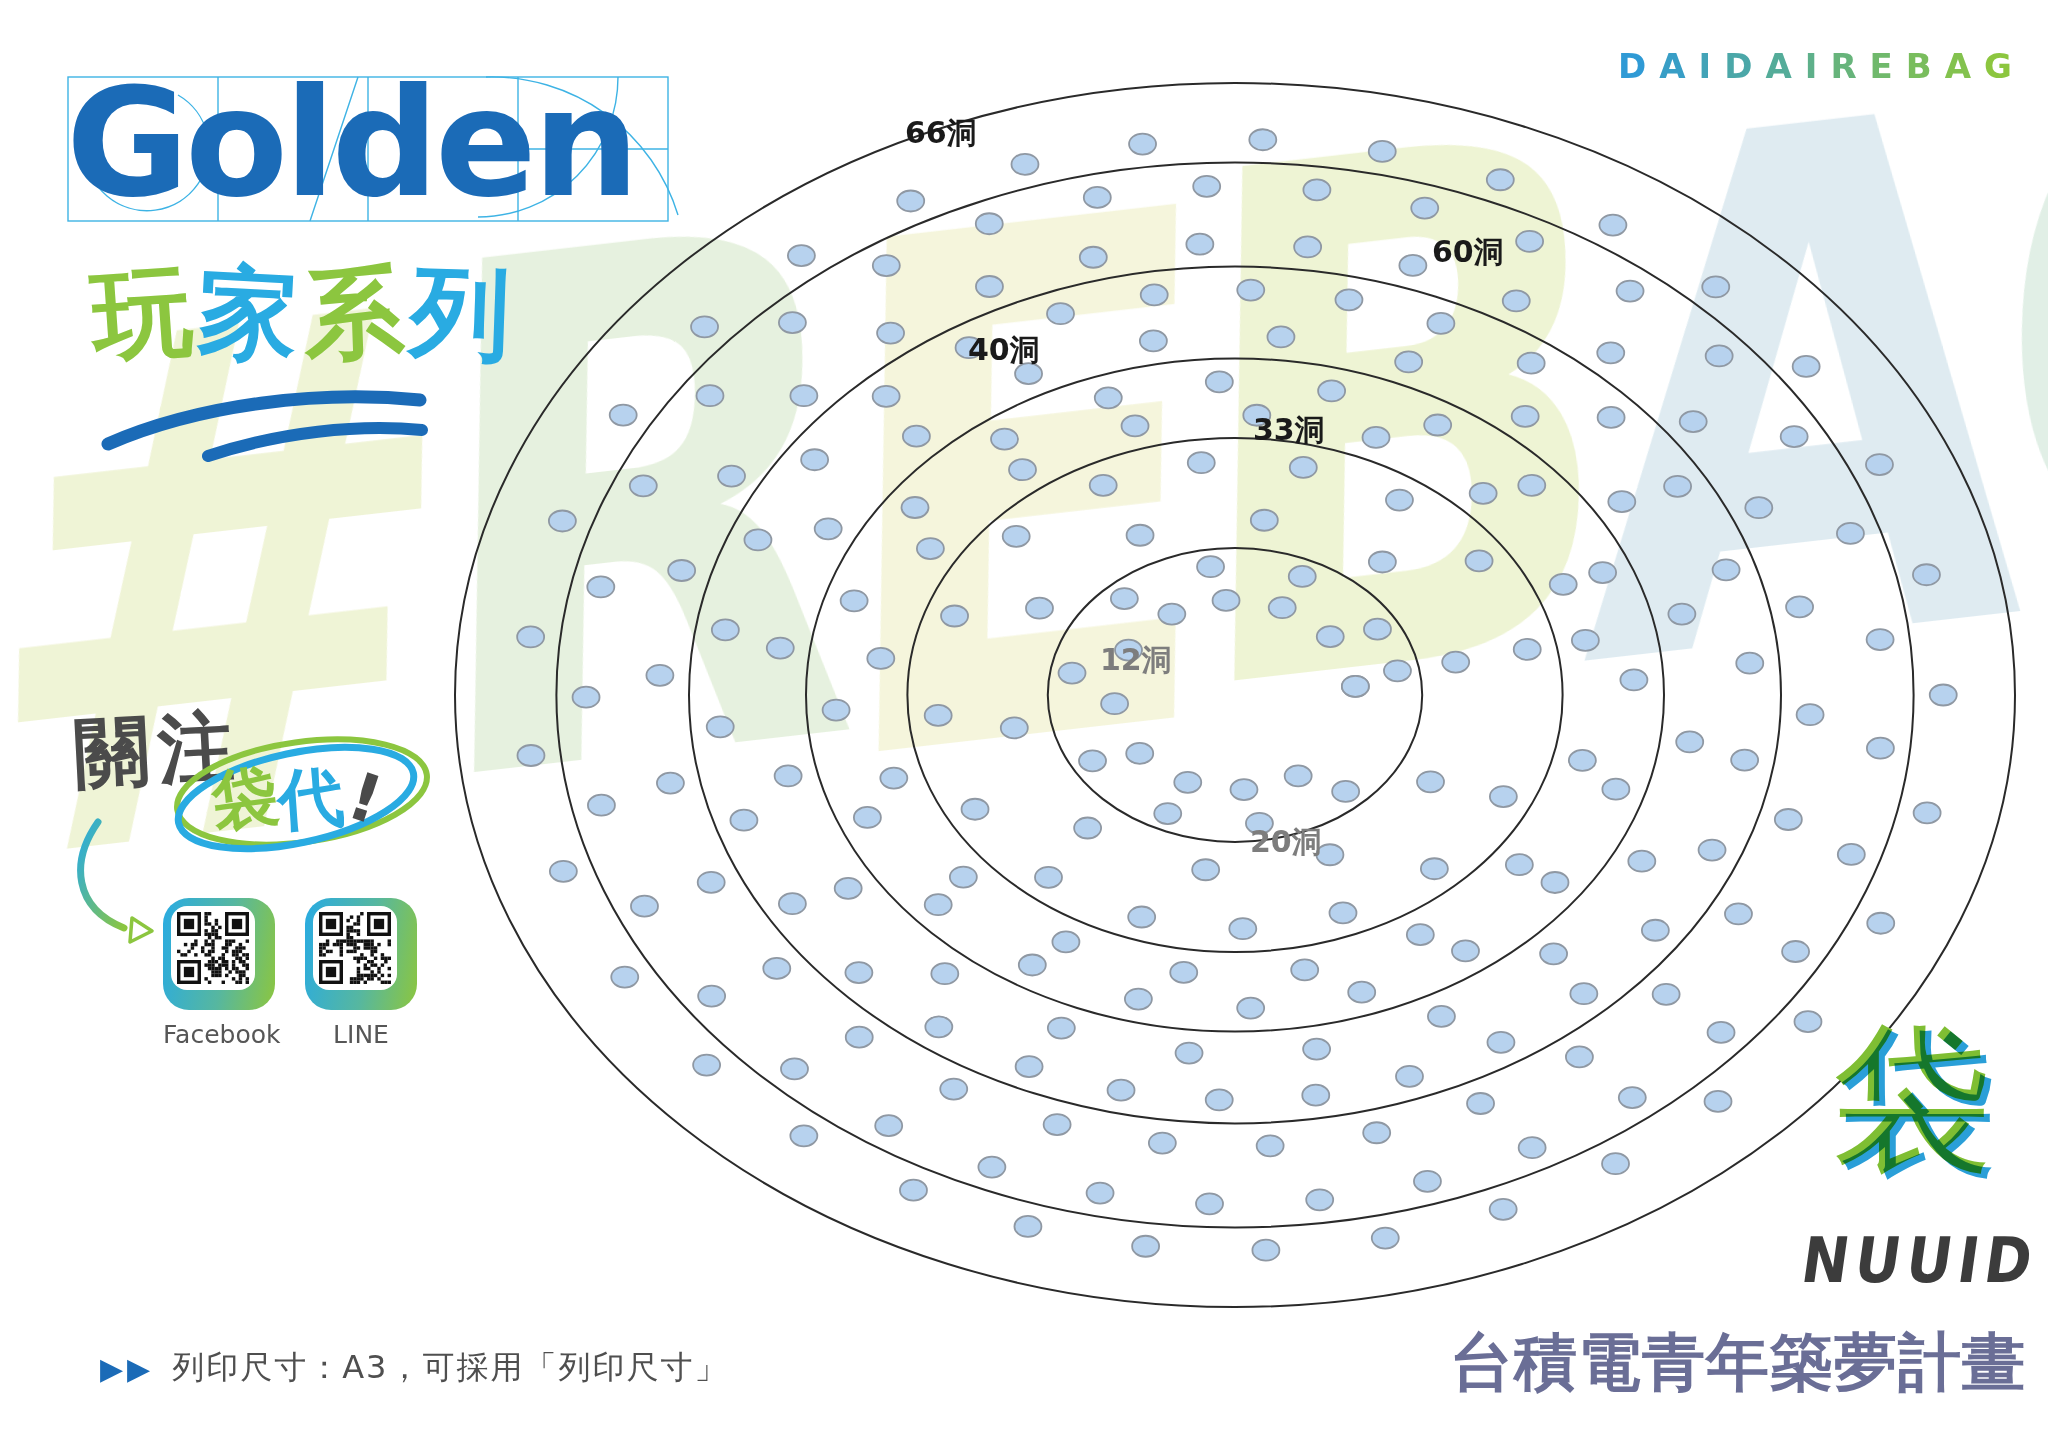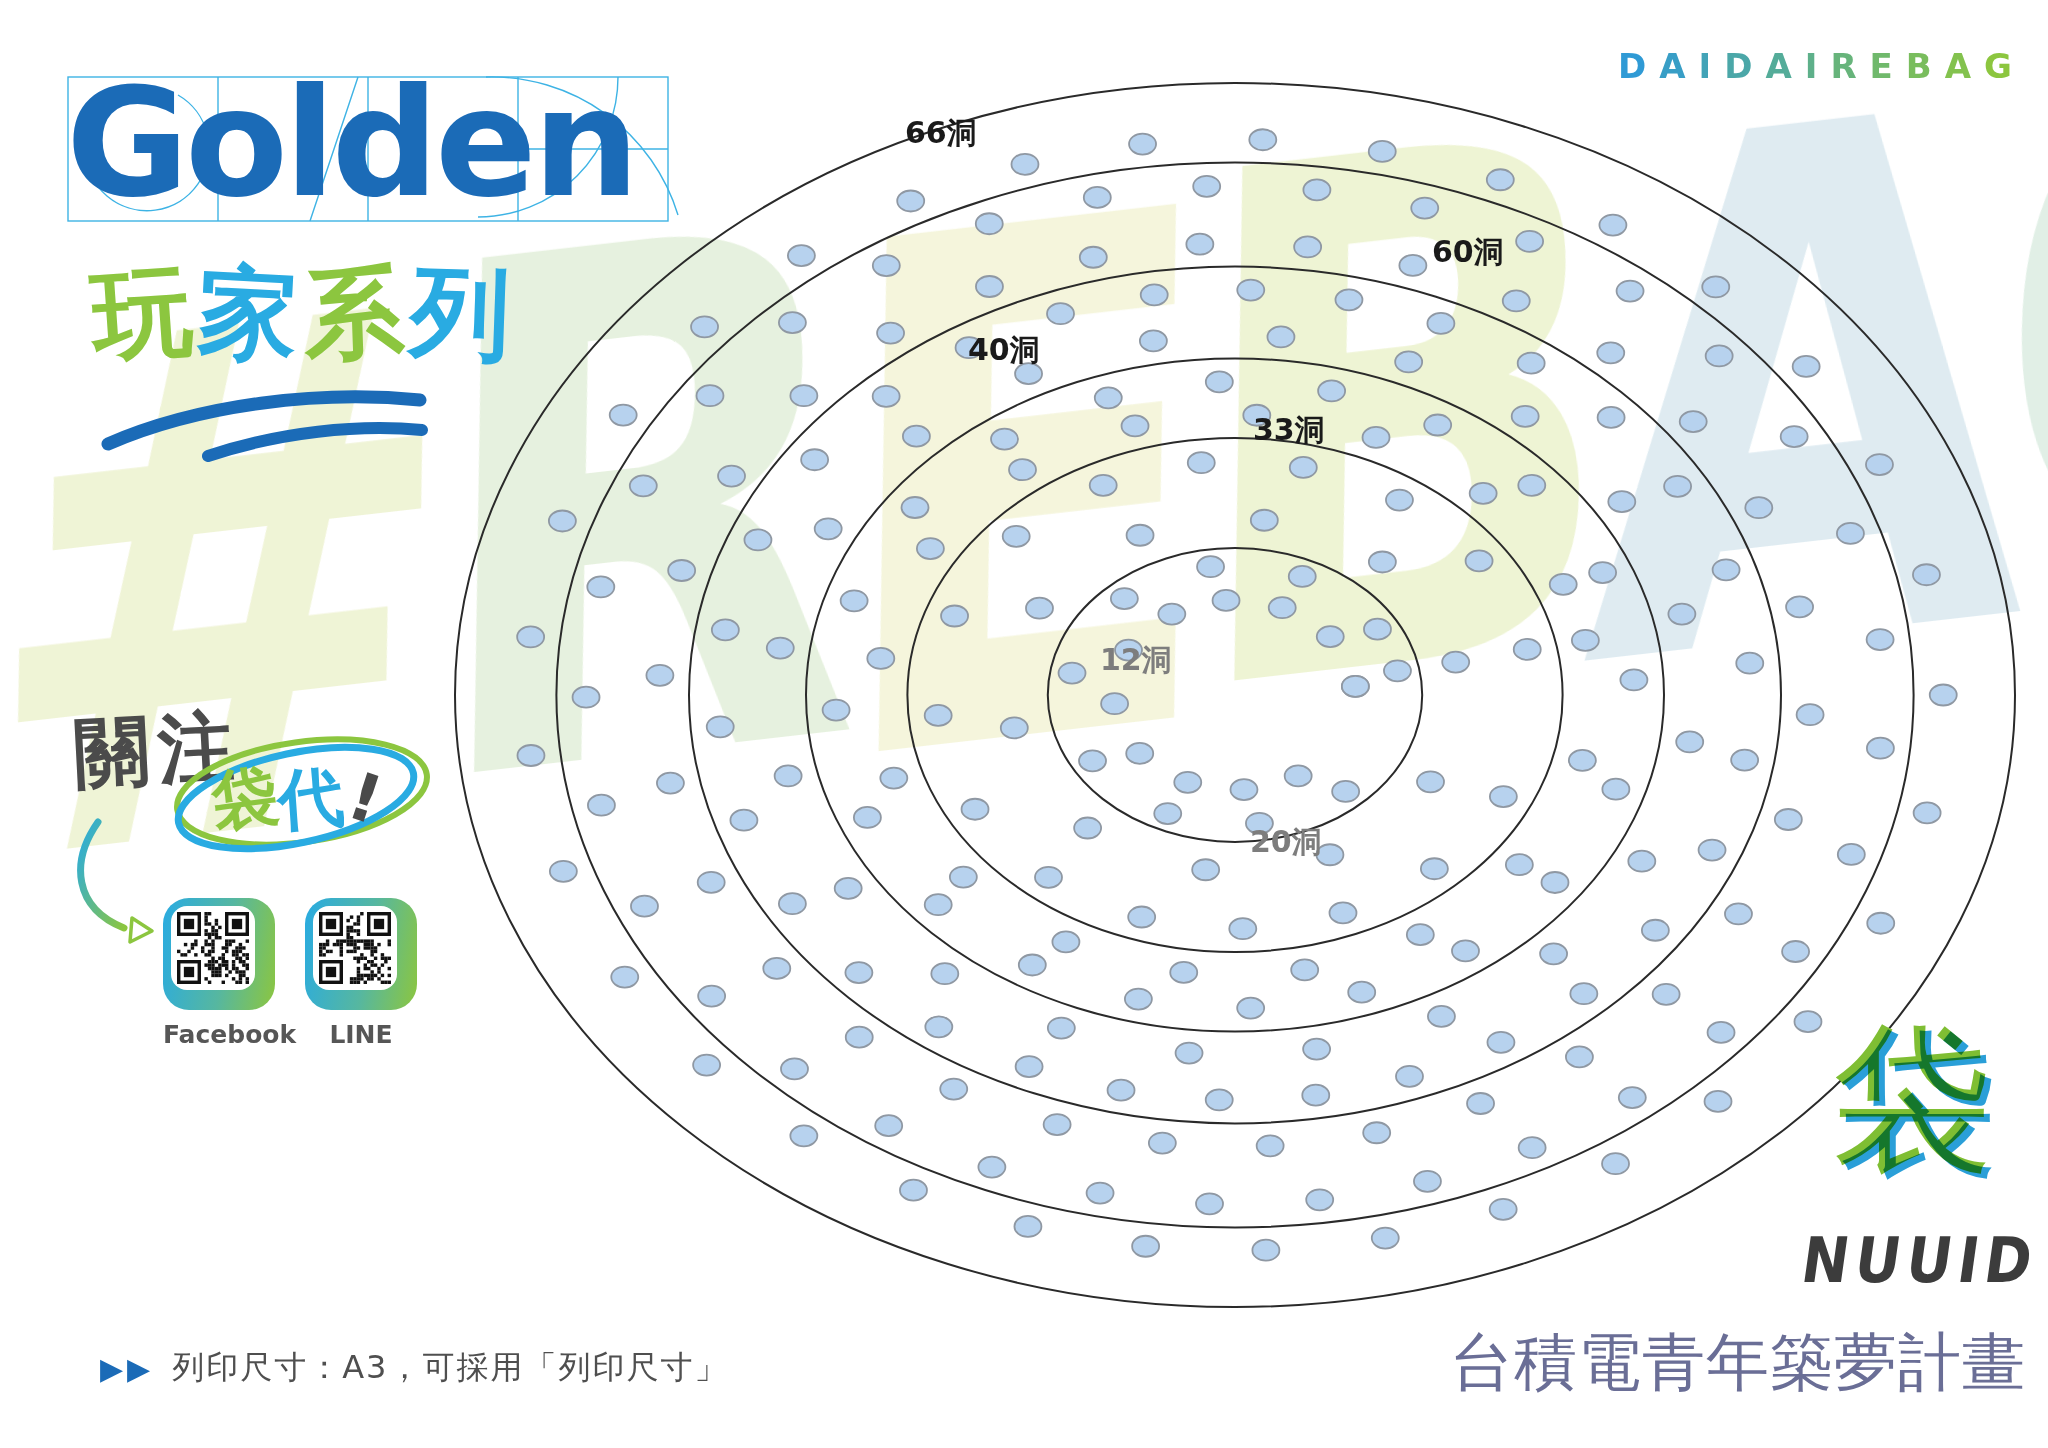--- a/index.html
+++ b/index.html
@@ -39,30 +39,30 @@
   .circled-text{position:absolute;left:44px;top:22px;font-size:66px;font-weight:bold;white-space:nowrap;}
   .circled-text span{display:inline-block;}
   .bang{display:inline-block;color:#4a4a4a;transform:rotate(18deg);margin-left:6px;}
   .arrow-svg{position:absolute;left:66px;top:818px;z-index:3;}
 
   .qr-row{position:absolute;left:163px;top:898px;display:flex;gap:30px;z-index:3;}
   .qr-card{width:112px;text-align:center;}
   .qr-frame{width:96px;height:96px;margin:0 auto;padding:8px;border-radius:26px;
             background:linear-gradient(100deg,#29abe2 0%,#56b7a0 55%,#8cc63f 100%);}
   .qr-inner{width:84px;height:84px;background:#fff;border-radius:16px;padding:6px;box-sizing:border-box;}
-  .qr-label{margin-top:10px;font-size:25px;color:#565656;font-weight:bold;}
+  .qr-label{margin-top:10px;font-size:25px;color:#565656;}
 
   
   .bag-logo{position:absolute;left:1832px;top:1018px;z-index:3;font-size:162px;line-height:1;}
   .bag-logo .g1{position:absolute;left:0;top:0;color:#7fbe33;}
   .bag-logo .g2{position:absolute;left:6px;top:5px;color:#2a9fd8;mix-blend-mode:multiply;}
   .nuuid{position:absolute;left:1770px;top:1228px;width:300px;z-index:3;text-align:center;
          font-size:56px;font-weight:bold;color:#3c3c3c;letter-spacing:6px;
          transform:skewX(-8deg) scaleY(1.12);}
-  .campaign{position:absolute;left:1450px;top:1320px;z-index:3;font-size:63px;font-weight:normal;
+  .campaign{position:absolute;left:1450px;top:1320px;z-index:3;font-size:63px;font-weight:bold;
             color:#6a6e96;letter-spacing:1px;white-space:nowrap;}
 
   
   .print-note{position:absolute;left:100px;top:1346px;z-index:3;display:flex;align-items:center;gap:18px;}
   .tri{color:#1b6bb7;font-size:30px;letter-spacing:4px;}
   .note-text{font-size:32px;color:#4f4f4f;letter-spacing:2px;}
 </style>
 </head>
 <body>
 

